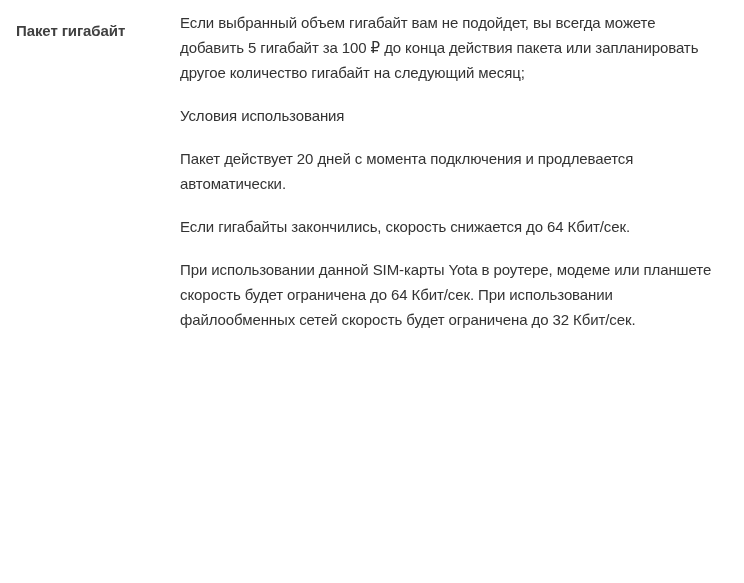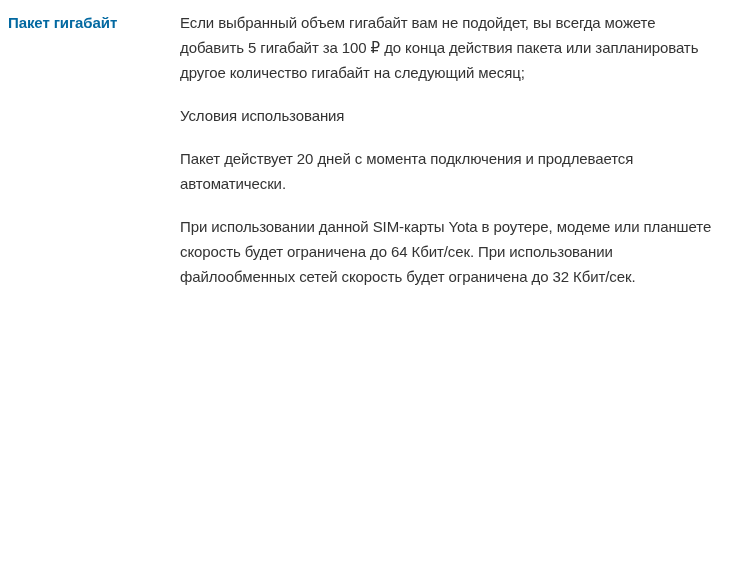--- a/index.html
+++ b/index.html
@@ -14,25 +14,25 @@
   .section-row {
     display: flex;
     align-items: flex-start;
     padding: 10px 0 0 8px;
   }
   .term-col {
     flex: 0 0 172px;
     width: 172px;
   }
   .term-title {
-    margin: 0;
+    margin: 8px;
     font-size: 15px;
     line-height: 25px;
     font-weight: 700;
-    color: #0369a1;
+    color: #404040;
     letter-spacing: -0.1px;
   }
   .def-col {
     flex: 1 1 auto;
     max-width: 564px;
   }
   .def-col p,
   .def-col h4 {
     margin: 0 0 18px 0;
     font-size: 15px;
@@ -53,17 +53,18 @@
   <div class="term-col">
     <h3 class="term-title">Пакет гигабайт</h3>
   </div>
   <div class="def-col">
     <p>Если выбранный объем гигабайт вам не подойдет, вы всегда можете
 добавить 5 гигабайт за 100 ₽ до конца действия пакета или запланировать
 другое количество гигабайт на следующий месяц;</p>
     <h4 class="subheading">Условия использования</h4>
     <p>Пакет действует 20 дней с момента подключения и продлевается
 автоматически.</p>
+    <p>Если гигабайты закончились, скорость снижается до 64 Кбит/сек.</p>
     <p>При использовании данной SIM-карты Yota в роутере, модеме или планшете
 скорость будет ограничена до 64 Кбит/сек. При использовании
 файлообменных сетей скорость будет ограничена до 32 Кбит/сек.</p>
   </div>
 </div>
 
 </body></html>

